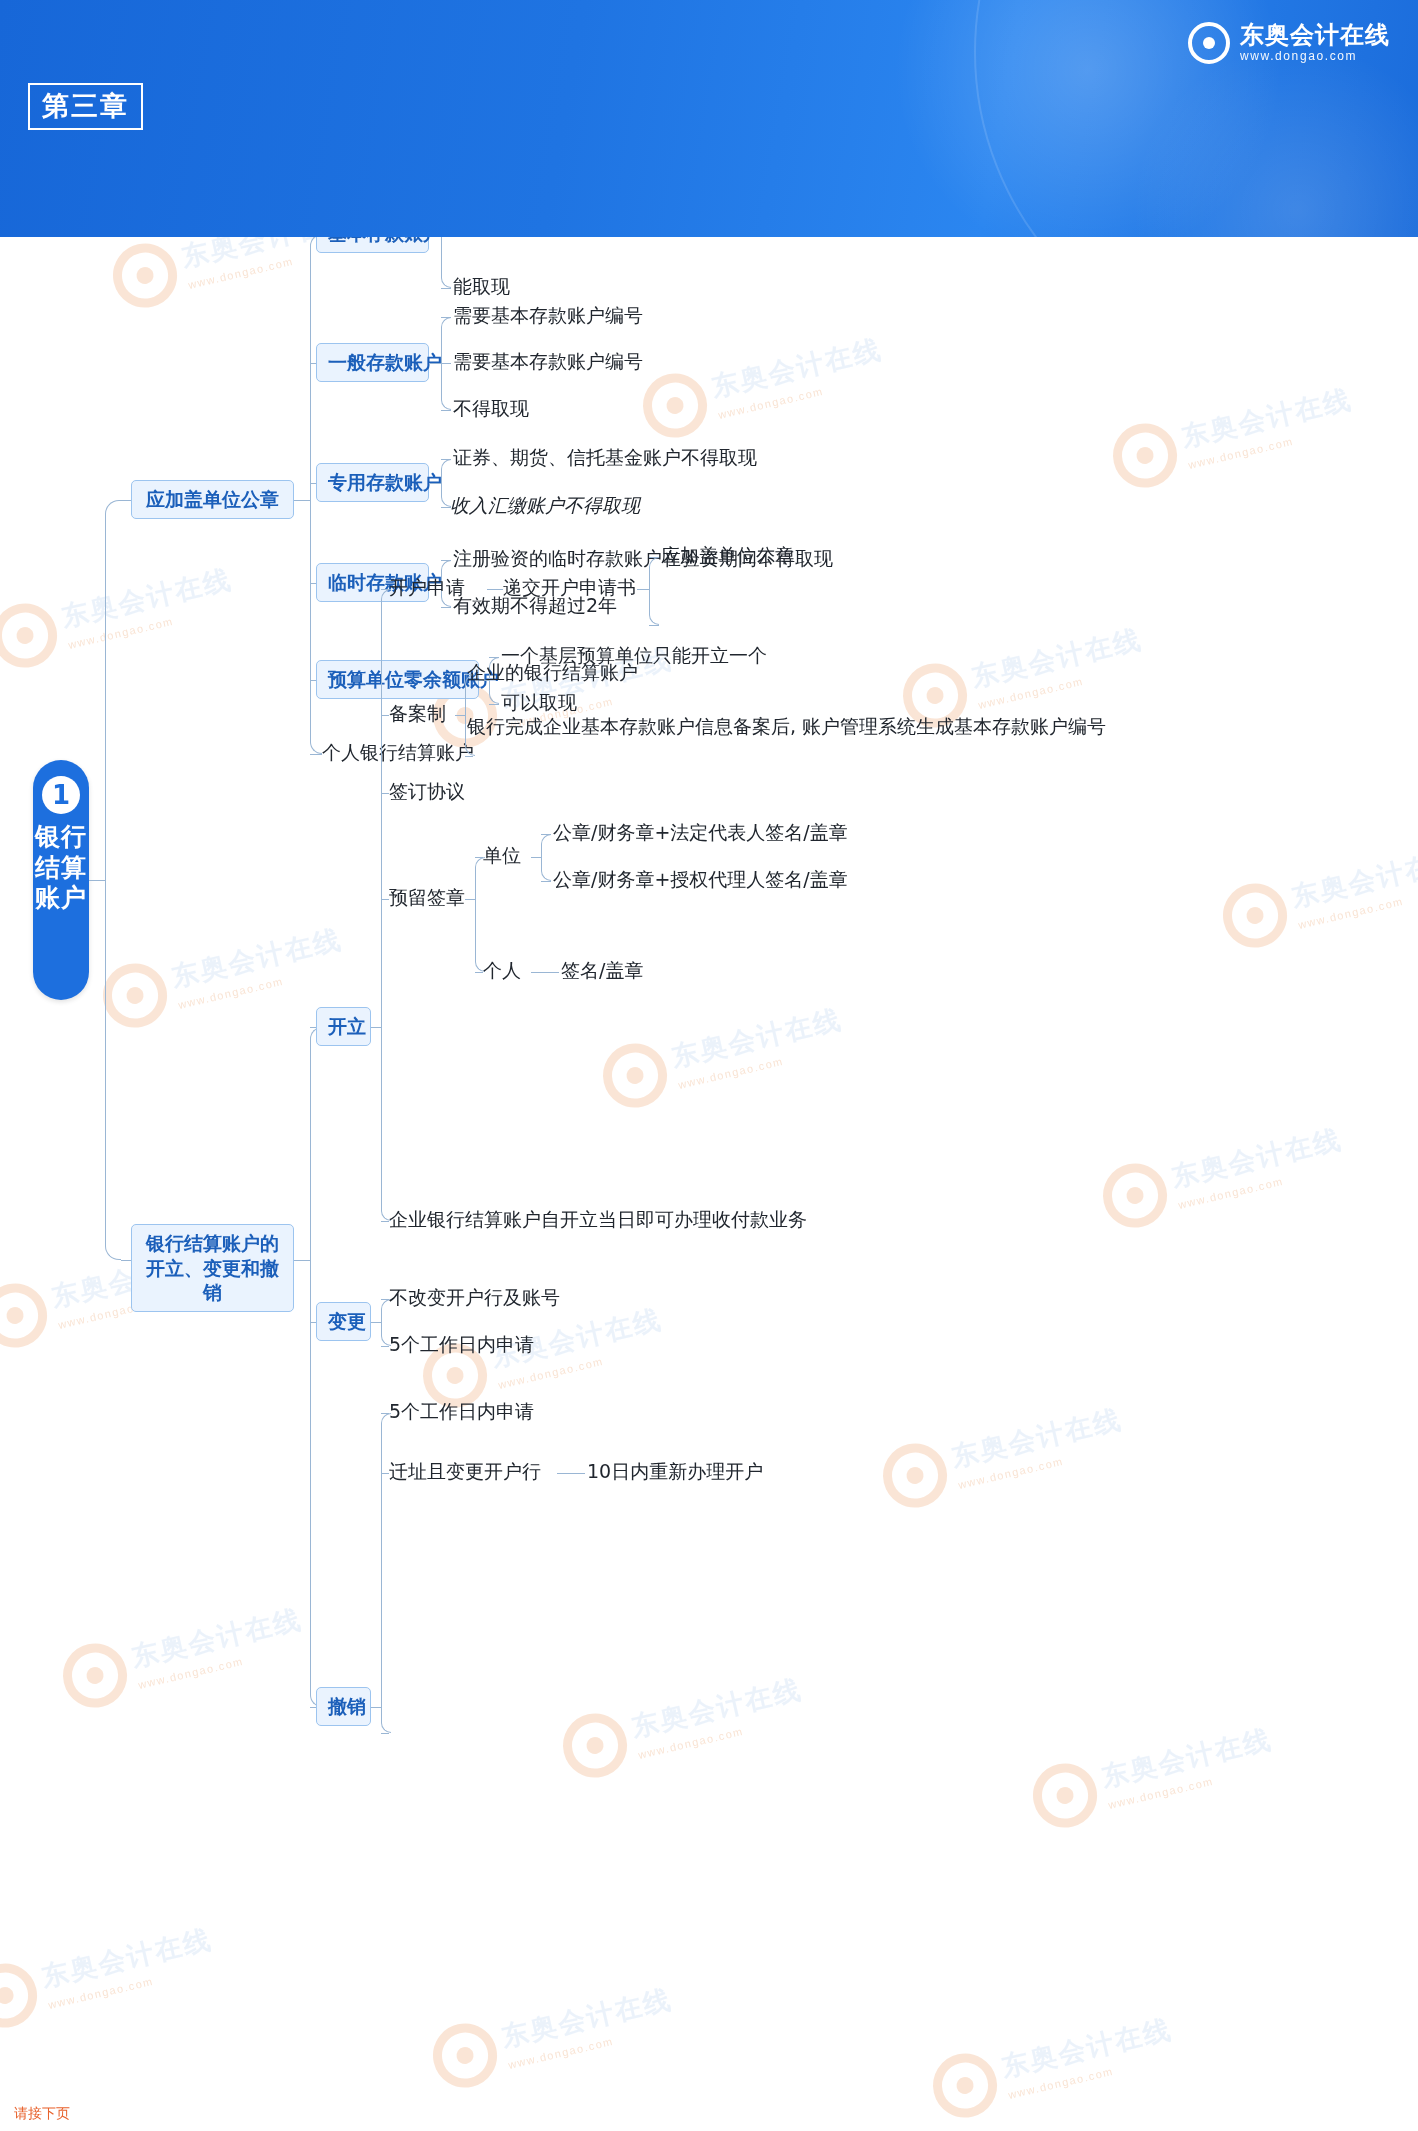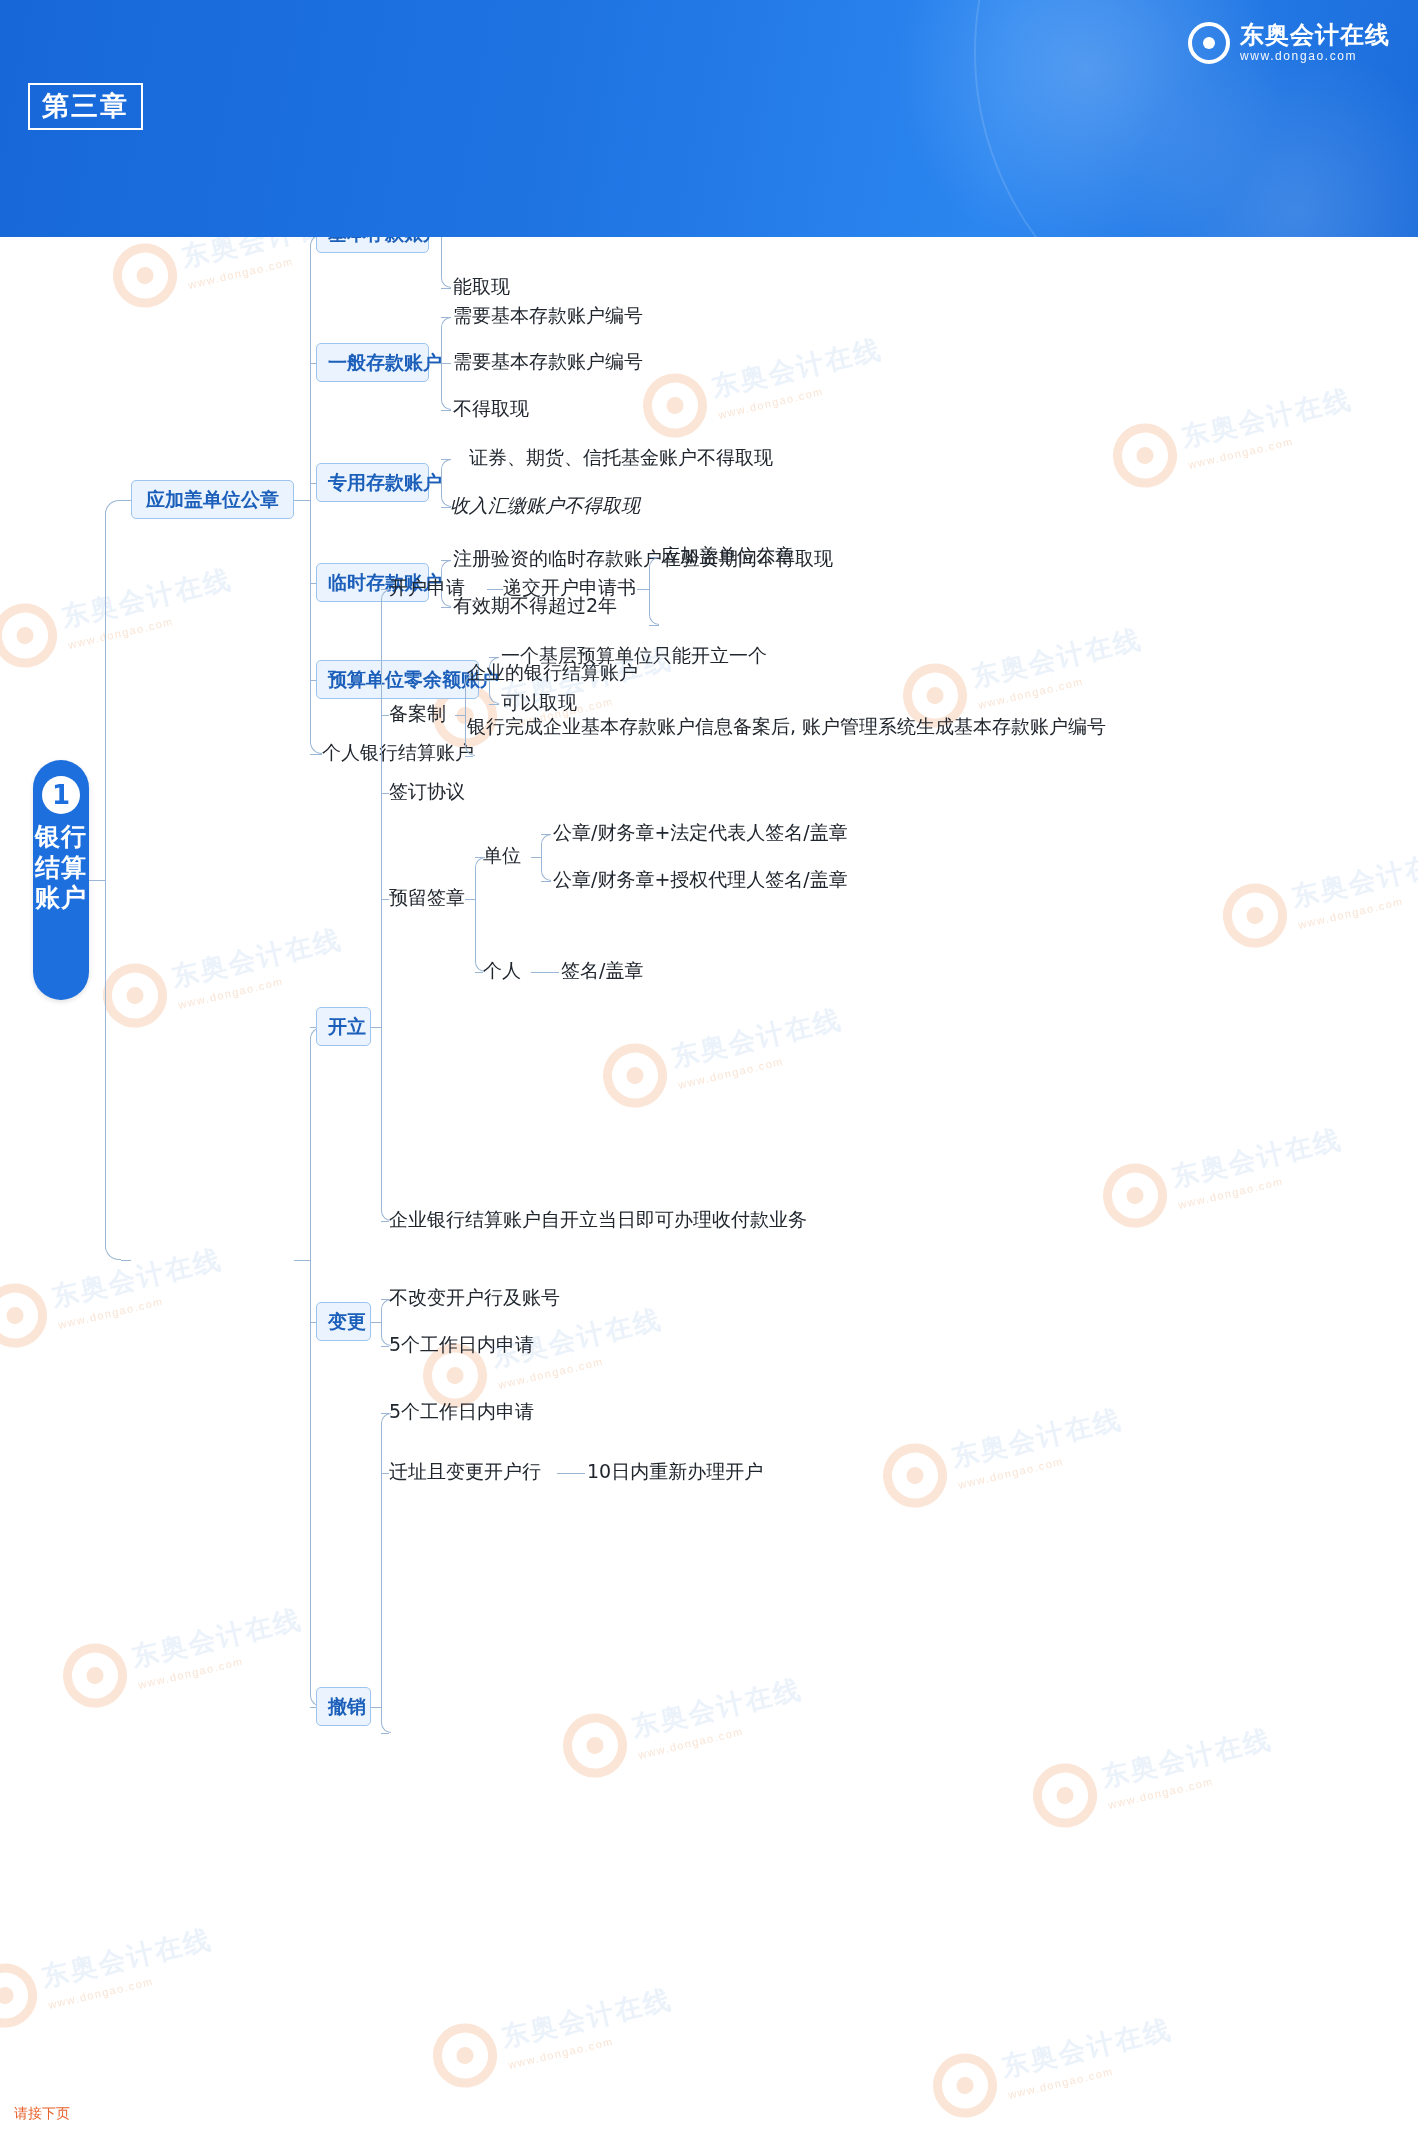--- a/index.html
+++ b/index.html
@@ -355,21 +355,21 @@
   <div class="ln lnh" style="left:441px; top:126px; width:10px;"></div>
   <div class="txt" style="left:453px; top:110px;">需要基本存款账户编号</div>
   <div class="ln lnh" style="left:441px; top:173px; width:10px;"></div>
   <div class="txt" style="left:453px; top:157px;">不得取现</div>
 
   <div class="ln lnh" style="left:310px; top:246px; width:6px;"></div>
   <div class="node-box" style="left:316px; top:226px; width:113px; text-align:center;">专用存款账户</div>
   <div class="ln lnh" style="left:429px; top:246px; width:12px;"></div>
   <div class="br" style="left:441px; top:222px; width:10px; height:48px;"></div>
   <div class="ln lnh" style="left:441px; top:222px; width:10px;"></div>
-  <div class="txt" style="left:453px; top:206px;margin-left:16px;">证券、期货、信托基金账户不得取现</div>
+  <div class="txt" style="left:453px; top:206px;">证券、期货、信托基金账户不得取现</div>
   <div class="ln lnh" style="left:441px; top:270px; width:10px;"></div>
   <div class="txt" style="left:450px; top:254px;font-style:italic;">收入汇缴账户不得取现</div>
 
   <div class="ln lnh" style="left:310px; top:346px; width:6px;"></div>
   <div class="node-box" style="left:316px; top:326px; width:113px; text-align:center;">临时存款账户</div>
   <div class="ln lnh" style="left:429px; top:346px; width:12px;"></div>
   <div class="br" style="left:441px; top:323px; width:10px; height:47px;"></div>
   <div class="ln lnh" style="left:441px; top:323px; width:10px;"></div>
   <div class="txt" style="left:453px; top:307px;">注册验资的临时存款账户在验资期间不得取现</div>
   <div class="ln lnh" style="left:441px; top:370px; width:10px;"></div>
@@ -380,20 +380,23 @@
   <div class="ln lnh" style="left:479px; top:443px; width:10px;"></div>
   <div class="br" style="left:489px; top:420px; width:10px; height:47px;"></div>
   <div class="ln lnh" style="left:489px; top:420px; width:10px;"></div>
   <div class="txt" style="left:501px; top:404px;">一个基层预算单位只能开立一个</div>
   <div class="ln lnh" style="left:489px; top:467px; width:10px;"></div>
   <div class="txt" style="left:501px; top:451px;">可以取现</div>
 
   <div class="ln lnh" style="left:310px; top:517px; width:12px;"></div>
   <div class="txt" style="left:322px; top:501px;">个人银行结算账户</div>
 
+  <div class="node-box two-line" style="left:131px; top:987px; width:163px;">
+    <span>银行结算账户的开立、变更和撤销</span>
+  </div>
 
   <div class="ln lnh" style="left:294px; top:1023px; width:16px;"></div>
   <div class="br" style="left:310px; top:790px; width:12px; height:680px;"></div>
 
   <div class="ln lnh" style="left:310px; top:790px; width:6px;"></div>
   <div class="node-box" style="left:316px; top:770px; width:55px; text-align:center;">开立</div>
   <div class="ln lnh" style="left:371px; top:790px; width:10px;"></div>
   <div class="br" style="left:381px; top:352px; width:10px; height:632px;"></div>
 
   <div class="ln lnh" style="left:381px; top:352px; width:8px;"></div>

